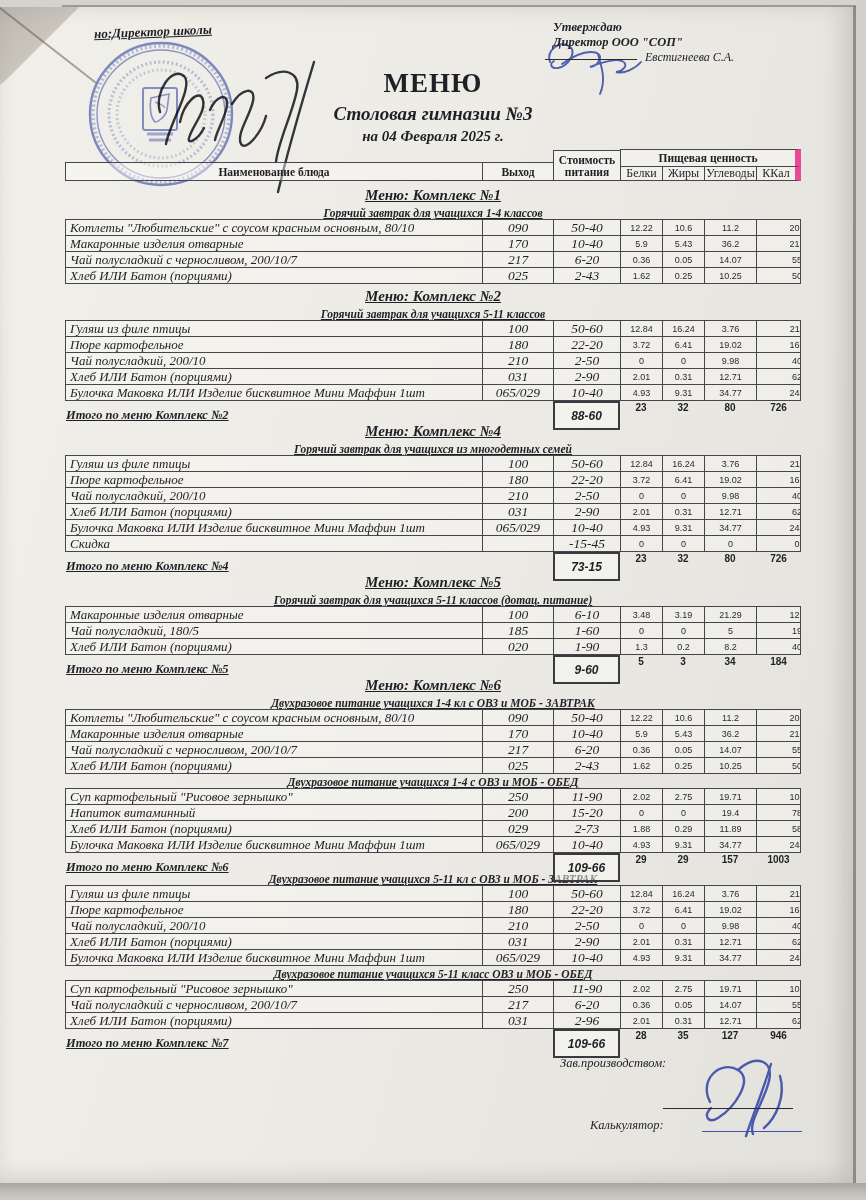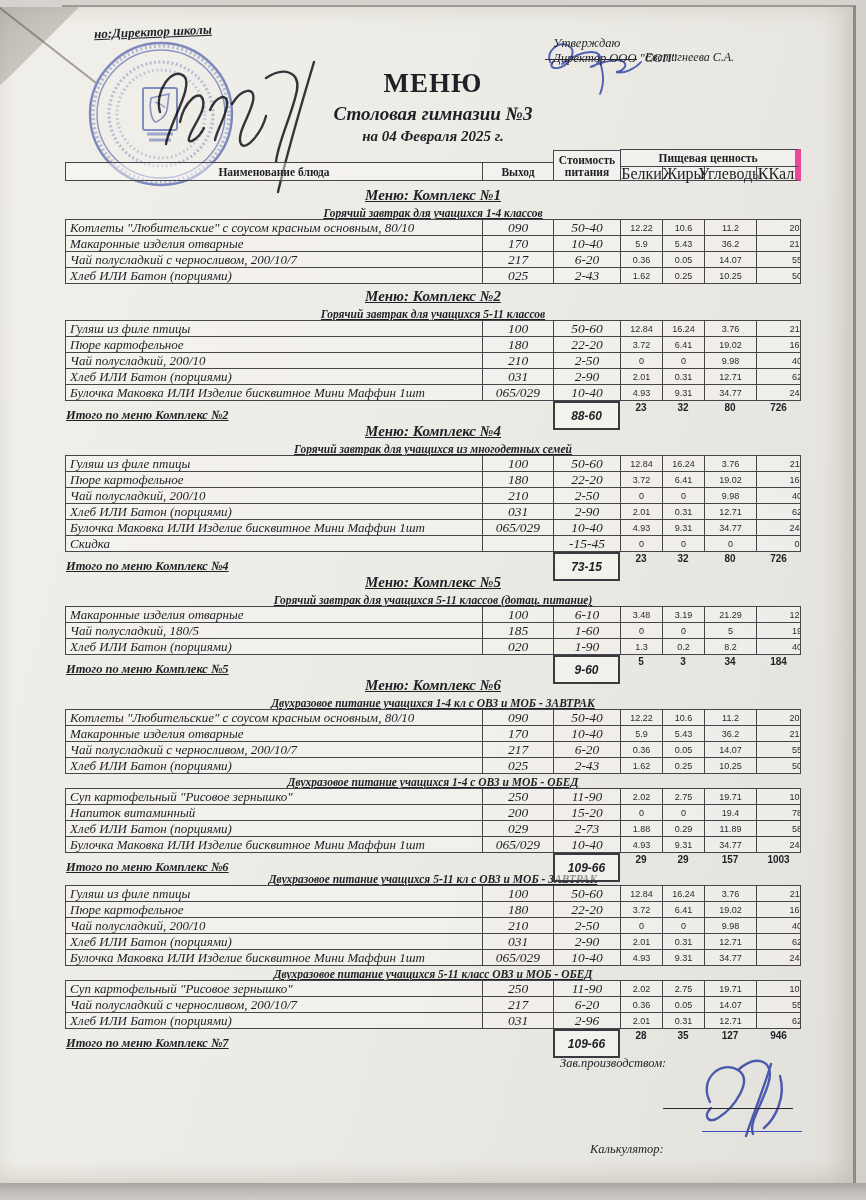--- a/index.html
+++ b/index.html
@@ -14,36 +14,36 @@
   .fold{position:absolute;left:0;top:7px;width:96px;height:78px;
         background:linear-gradient(135deg,#938d84 0%,#aaa49b 45%,rgba(170,164,155,0) 46%);
         clip-path:polygon(0 0,96px 0,0 78px);opacity:.55;}
   .crease{position:absolute;left:-6px;top:2px;width:130px;height:2px;background:#56524b;opacity:.5;transform:rotate(38deg);transform-origin:left top;}
   .bottom-band{position:absolute;left:0;top:1183px;width:866px;height:17px;
         background:linear-gradient(#a9a6a1,#c6c3be 70%,#cecbc6);}
 
   
   .topnote{position:absolute;left:94px;top:24px;font-size:13px;font-weight:bold;font-style:italic;
            text-decoration:underline;transform:rotate(-2.2deg);}
-  .approve{position:absolute;left:553px;top:36px;font-size:12.5px;font-style:italic;line-height:15px;}
+  .approve{position:absolute;left:553px;top:20px;font-size:12.5px;font-style:italic;line-height:15px;font-weight:bold;}
   .approve-line{position:absolute;left:545px;top:59px;width:92px;border-bottom:1.2px solid #2a2a30;}
   .approve-name{position:absolute;left:645px;top:50px;font-size:12px;font-style:italic;}
   .title-wrap{position:absolute;left:65px;top:68px;width:736px;text-align:center;}
   .t-menu{font-size:27px;font-weight:bold;letter-spacing:1px;}
   .t-sub{font-size:19px;font-weight:bold;font-style:italic;margin-top:4px;}
   .t-date{font-size:15px;font-weight:bold;font-style:italic;margin-top:3px;}
 
   
   .mainhead{position:absolute;left:65px;top:150px;width:736px;display:grid;
             grid-template-columns:417px 71px 67px 42px 42px 52px 45px;grid-template-rows:17px 14px;}
   .mh{border:1px solid #45454b;border-right:none;margin-top:-1px;display:flex;align-items:center;justify-content:center;
       font-weight:bold;font-size:11.5px;background:rgba(252,251,248,.45);}
   .mh.lastcol{border-right:6px solid #ec4899;}
   .mh.span2{grid-row:1/3;margin-top:12px;}
-  .mh.small{font-weight:normal;font-size:16px;}
+  .mh.small{font-weight:normal;font-size:12px;}
   .mh.costcell{flex-direction:column;line-height:12px;grid-row:1/3;margin-top:0;}
 
   
   #complexes{position:absolute;left:65px;top:183px;width:736px;}
   .cx{margin-bottom:2px;}
   .cx-title{text-align:center;font-size:15px;font-weight:bold;font-style:italic;text-decoration:underline;margin:4px 0 3px;}
   .cx-sub{text-align:center;font-size:11.5px;font-weight:bold;font-style:italic;text-decoration:underline;margin:2px 0 1px;}
   .trow{display:grid;grid-template-columns:417px 71px 67px 42px 42px 52px 45px;height:17px;margin-top:-1px;}
   .c{border:1px solid #45454b;border-right:none;display:flex;align-items:center;justify-content:center;
      background:rgba(252,251,248,.4);overflow:hidden;white-space:nowrap;}
@@ -56,21 +56,21 @@
   .tlabel{display:flex;align-items:center;font-size:12.5px;font-weight:bold;font-style:italic;text-decoration:underline;padding-left:1px;white-space:nowrap;}
   .tcost{position:relative;display:flex;align-items:center;justify-content:center;height:25px;
          border:2px solid #3a3a40 !important;font-family:"Liberation Sans","DejaVu Sans",sans-serif;
          font-size:12px;font-weight:bold;font-style:italic;background:rgba(252,251,248,.5) !important;z-index:3;}
   .tnut{display:flex;align-items:flex-start;justify-content:center;padding-top:1px;
         font-family:"Liberation Sans","DejaVu Sans",sans-serif;font-size:10px;font-weight:bold;}
 
   
   .foot1{position:absolute;left:560px;top:1056px;font-size:12.5px;font-style:italic;}
   .fline1{position:absolute;left:663px;top:1108px;width:130px;border-bottom:1.2px solid #2a2a30;}
-  .foot2{position:absolute;left:590px;top:1142px;font-size:12.5px;font-style:italic;}
+  .foot2{position:absolute;left:590px;top:1118px;font-size:12.5px;font-style:italic;}
   .fline2{position:absolute;left:702px;top:1131px;width:100px;border-bottom:1.2px solid #3d4fb5;}
   svg{position:absolute;mix-blend-mode:multiply;}
 </style>
 </head>
 <body>
 
 <div class="scan">
   <div class="paper"></div>
   <div class="fold"></div>
   <div class="crease"></div>

